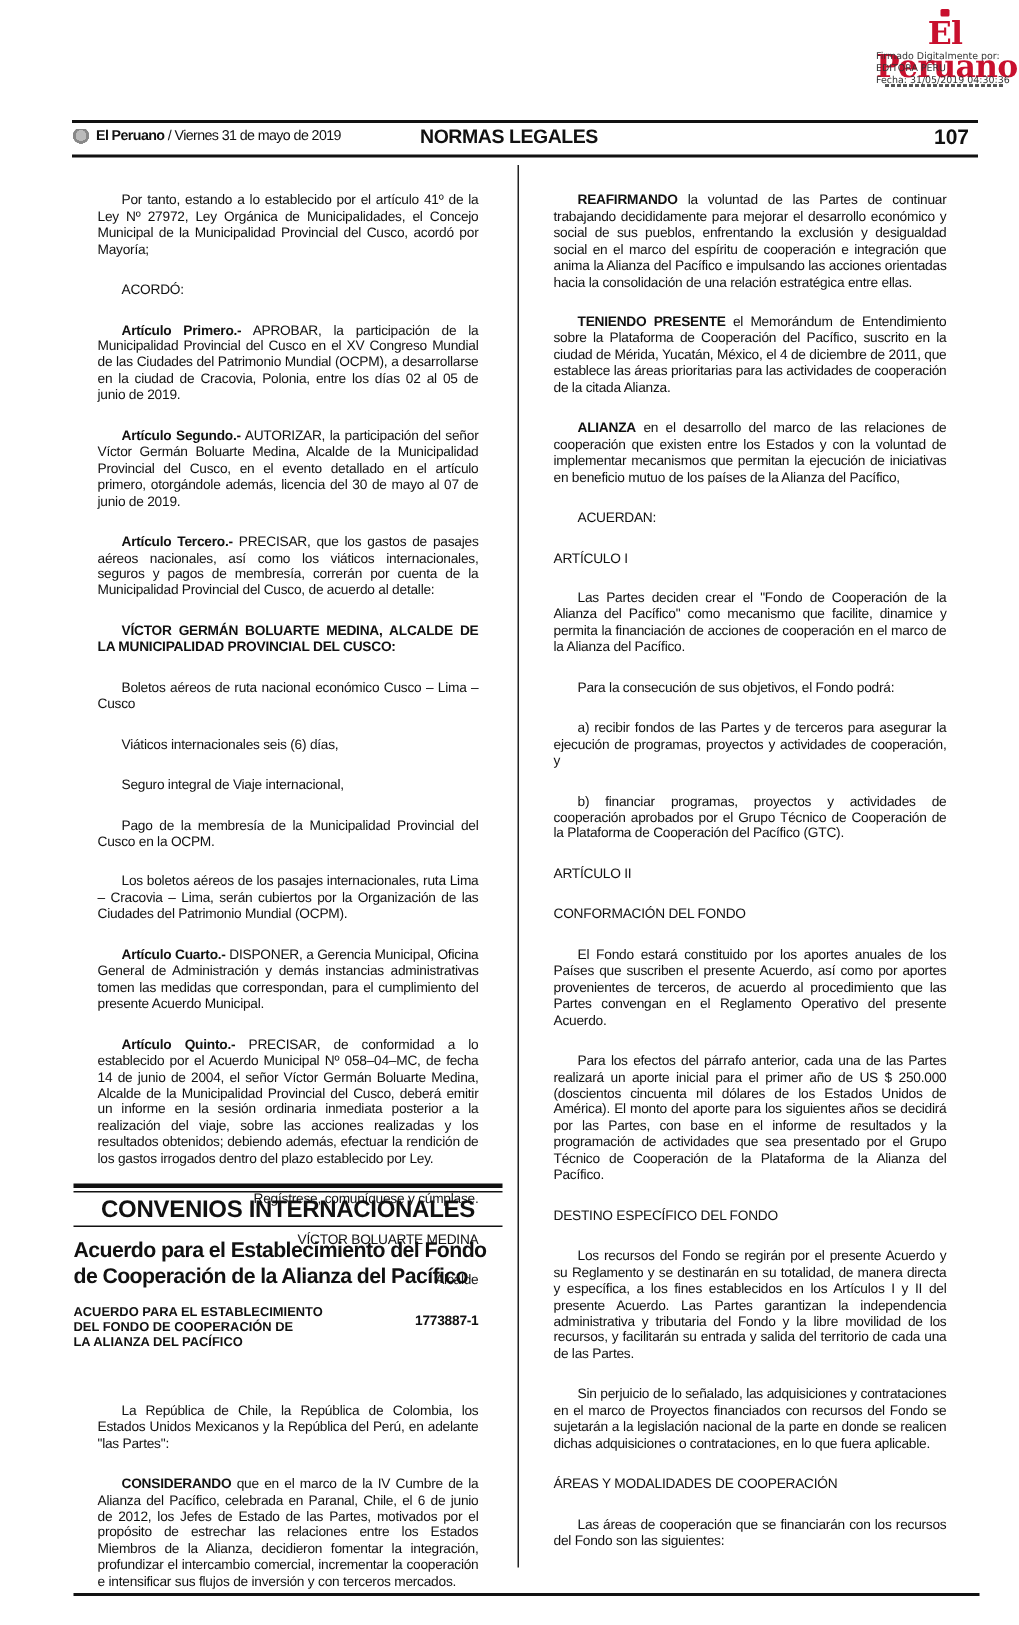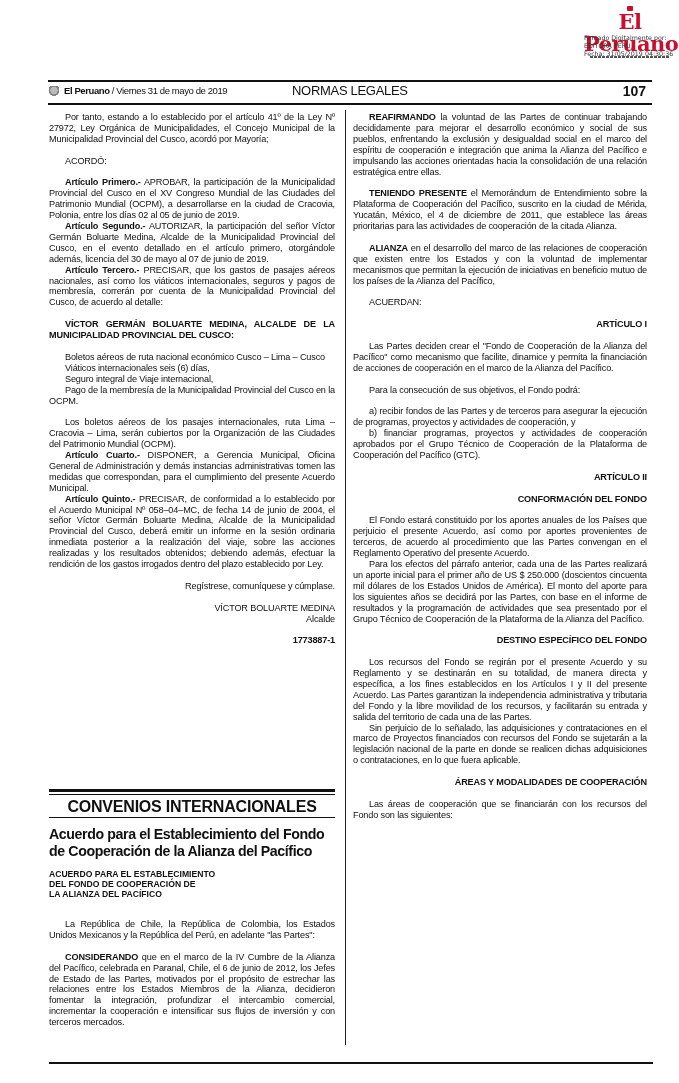--- a/index.html
+++ b/index.html
@@ -14,30 +14,30 @@
   #logo .tag { height:2px; margin:1px 6px 0; background:repeating-linear-gradient(90deg,#555 0 3px,#fff 3px 4px); }
   #sig { left:584px; top:34px; font-size:6.3px; line-height:8.2px; color:#333;
          font-family:"DejaVu Sans", sans-serif; }
   
   .rule { position:absolute; background:#111; }
   #hdr { left:48px; top:83px; width:604px; height:18px; }
   #hdr .crest-icon { position:absolute; left:0; top:3px; width:12px; height:11px;
                      background:radial-gradient(circle at 50% 40%, #bbb 0 40%, #888 41% 60%, transparent 62%); }
   #hdr .paper { position:absolute; left:16px; top:2px; font-size:9.5px; font-weight:bold; letter-spacing:-0.4px; }
   #hdr .date { font-weight:normal; }
-  #hdr .section { position:absolute; left:244px; top:0px; font-size:13px; font-weight:400; letter-spacing:-0.3px; }
+  #hdr .section { position:absolute; left:232px; top:0px; font-size:13px; font-weight:700; letter-spacing:-0.3px; }
   #hdr .page { position:absolute; right:6px; top:0px; font-size:14px; font-weight:900;margin-left:20px; }
   
   .col { position:absolute; font-size:9.15px; line-height:10.9px; text-align:justify; letter-spacing:-0.15px; }
   #colL { left:49px; top:112px; width:286px; }
   #colR { left:353px; top:112px; width:294px; }
-  .col p { margin:0; text-indent:16px; }
+  .col p { margin:16px; text-indent:16px; }
   .col p.gap { margin-top:10.9px; }
   .col .b { font-weight:bold; }
-  .col .center { text-align:right; text-indent:0; font-weight:bold; }
+  .col .center { text-align:left; text-indent:0; font-weight:normal; }
   .col .caps { font-weight:bold; text-indent:16px; }
   .col .sigline { text-indent:16px; text-align:right; }
   #divider { left:345px; top:110px; width:1px; height:935px; background:#222; }
   
   #banner { left:49px; top:790px; width:286px; }
   #banner .t { text-align:center; font-weight:900; font-size:16px; letter-spacing:-0.2px; margin-top:8px; }
   #doctitle { left:49px; top:826px; width:290px; font-size:14.2px; font-weight:bold; line-height:17px; letter-spacing:-0.4px; }
   #subtitle { left:49px; top:869px; width:286px; text-align:left; font-size:8.6px; font-weight:bold; line-height:10px; }
 </style>
 </head>
@@ -109,21 +109,21 @@
   <p class="gap"><span class="b">TENIENDO PRESENTE</span><span> el Memorándum de Entendimiento sobre la Plataforma de Cooperación del Pacífico, suscrito en la ciudad de Mérida, Yucatán, México, el 4 de diciembre de 2011, que establece las áreas prioritarias para las actividades de cooperación de la citada Alianza.</span></p>
   <p class="gap"><span class="b">ALIANZA</span><span> en el desarrollo del marco de las relaciones de cooperación que existen entre los Estados y con la voluntad de implementar mecanismos que permitan la ejecución de iniciativas en beneficio mutuo de los países de la Alianza del Pacífico,</span></p>
   <p class="gap">ACUERDAN:</p>
   <p class="gap center">ARTÍCULO I</p>
   <p class="gap">Las Partes deciden crear el "Fondo de Cooperación de la Alianza del Pacífico" como mecanismo que facilite, dinamice y permita la financiación de acciones de cooperación en el marco de la Alianza del Pacífico.</p>
   <p class="gap">Para la consecución de sus objetivos, el Fondo podrá:</p>
   <p class="gap">a) recibir fondos de las Partes y de terceros para asegurar la ejecución de programas, proyectos y actividades de cooperación, y</p>
   <p>b) financiar programas, proyectos y actividades de cooperación aprobados por el Grupo Técnico de Cooperación de la Plataforma de Cooperación del Pacífico (GTC).</p>
   <p class="gap center">ARTÍCULO II</p>
   <p class="gap center">CONFORMACIÓN DEL FONDO</p>
-  <p class="gap">El Fondo estará constituido por los aportes anuales de los Países que perjuicio el presente Acuerdo, así como por aportes provenientes de terceros, de acuerdo al procedimiento que las Partes convengan en el Reglamento Operativo del presente Acuerdo.</p>
+  <p class="gap">El Fondo estará constituido por los aportes anuales de los Países que suscriben el presente Acuerdo, así como por aportes provenientes de terceros, de acuerdo al procedimiento que las Partes convengan en el Reglamento Operativo del presente Acuerdo.</p>
   <p>Para los efectos del párrafo anterior, cada una de las Partes realizará un aporte inicial para el primer año de US $ 250.000 (doscientos cincuenta mil dólares de los Estados Unidos de América). El monto del aporte para los siguientes años se decidirá por las Partes, con base en el informe de resultados y la programación de actividades que sea presentado por el Grupo Técnico de Cooperación de la Plataforma de la Alianza del Pacífico.</p>
   <p class="gap center">DESTINO ESPECÍFICO DEL FONDO</p>
   <p class="gap">Los recursos del Fondo se regirán por el presente Acuerdo y su Reglamento y se destinarán en su totalidad, de manera directa y específica, a los fines establecidos en los Artículos I y II del presente Acuerdo. Las Partes garantizan la independencia administrativa y tributaria del Fondo y la libre movilidad de los recursos, y facilitarán su entrada y salida del territorio de cada una de las Partes.</p>
   <p>Sin perjuicio de lo señalado, las adquisiciones y contrataciones en el marco de Proyectos financiados con recursos del Fondo se sujetarán a la legislación nacional de la parte en donde se realicen dichas adquisiciones o contrataciones, en lo que fuera aplicable.</p>
   <p class="gap center">ÁREAS Y MODALIDADES DE COOPERACIÓN</p>
   <p class="gap">Las áreas de cooperación que se financiarán con los recursos del Fondo son las siguientes:</p>
 </div>
 
 <div class="rule" style="left:49px;top:1062px;width:604px;height:2px;"></div>
 

